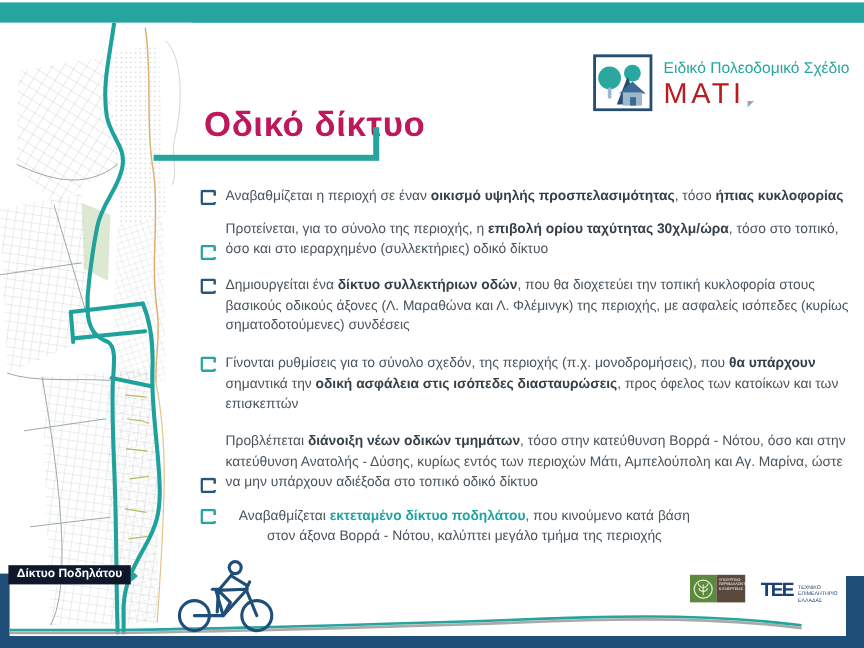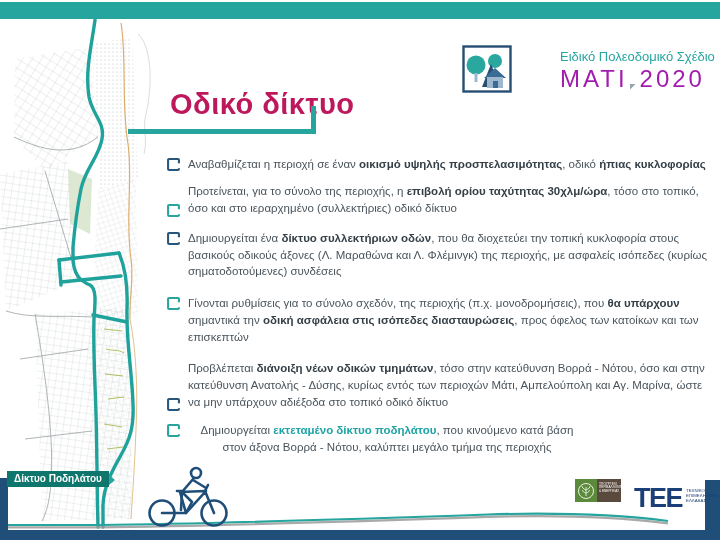--- a/index.html
+++ b/index.html
@@ -5,34 +5,34 @@
   html,body{margin:0;padding:0;background:#e8e8e8;}
   .slide{position:relative;width:720px;height:540px;background:#ffffff;overflow:hidden;
          font-family:"Liberation Sans",sans-serif;margin:0 auto;}
   
   .top-bar{position:absolute;left:0;top:2px;width:720px;height:17px;background:#26a49e;}
   .bottom-bar{position:absolute;left:0;top:530px;width:720px;height:10px;background:#1f4e79;}
   .corner-left{position:absolute;left:0;top:478px;width:8px;height:62px;background:#1f4e79;}
   .corner-right{position:absolute;left:705px;top:480px;width:15px;height:60px;background:#1f4e79;}
   
   .map-wrap{position:absolute;left:0;top:19px;width:160px;height:511px;background:#fff;}
-  .map-badge{position:absolute;left:7px;top:471px;background:#0f766e;color:#fff;
+  .map-badge{position:absolute;left:7px;top:471px;background:#0f172a;color:#fff;
              font-size:10px;font-weight:bold;padding:2px 7px 3px 7px;z-index:6;white-space:nowrap;}
   .map-badge::after{content:"";position:absolute;right:-6px;top:4px;width:0;height:0;
              border-top:5px solid transparent;border-bottom:5px solid transparent;border-left:6px solid #26a49e;}
   
   .page-title{position:absolute;left:170px;top:88px;font-size:29px;font-weight:bold;
               color:#be185d;z-index:4;letter-spacing:0.5px;}
   .title-underline{position:absolute;left:128px;top:129px;width:188px;height:5px;background:#26a49e;z-index:5;}
   .title-underline-v{position:absolute;left:311px;top:106px;width:5px;height:24px;background:#26a49e;z-index:5;}
   
-  .hdr-logo{position:absolute;left:462px;top:45px;display:flex;align-items:flex-end;z-index:4;gap:39px;}
+  .hdr-logo{position:absolute;left:494px;top:45px;display:flex;align-items:flex-end;z-index:4;}
   .hdr-logo-text{margin-left:9px;}
   .hdr-sub{color:#27a5a0;font-size:13px;margin-top:3px;white-space:nowrap;}
-  .hdr-main{color:#a21caf;font-size:24px;letter-spacing:3px;margin-top:1px;display:flex;align-items:flex-end;}
+  .hdr-main{color:#b91c1c;font-size:24px;letter-spacing:3px;margin-top:1px;display:flex;align-items:flex-end;}
   .comma-mark{display:inline-block;width:6px;height:6px;background:#9aa4ab;margin:0 4px 3px 2px;
               clip-path:polygon(0 0,100% 0,0 100%);}
   
   .bullets{position:absolute;left:167px;top:156px;width:550px;list-style:none;margin:0;padding:0;z-index:3;}
   .bullets li{display:flex;align-items:flex-start;margin-bottom:10px;}
   .bullets li .bicon{flex-shrink:0;margin:2px 8px 0 0;}
   .bullets li .text{font-size:11.5px;line-height:1.47;color:#4a545c;}
   .bullets li .text .b{font-weight:bold;color:#343f47;}
   .bullets li:nth-child(2){margin-bottom:13px;align-items:flex-end;}
   .bullets li:nth-child(3){margin-bottom:15px;}
@@ -44,21 +44,21 @@
   
   .wave{position:absolute;left:8px;top:508px;z-index:2;}
   .cyclist{position:absolute;left:146px;top:466px;z-index:3;}
   
   .ministry{position:absolute;left:575px;top:479px;display:flex;z-index:4;}
   .min-green{width:22px;height:23px;background:#5c8a3d;display:flex;align-items:center;justify-content:center;}
   .min-brown{width:24px;height:23px;background:#594a3d;overflow:hidden;padding:3px 0 0 2px;box-sizing:border-box;}
   .tiny-lines{font-size:7px;line-height:1.15;color:#fff;transform:scale(.45);transform-origin:left top;
               width:220%;white-space:nowrap;}
   .tee{position:absolute;left:634px;top:486px;display:flex;align-items:flex-start;z-index:4;}
-  .tee-mono{font-size:27px;font-weight:bold;color:#1b3f77;letter-spacing:-1.5px;line-height:0.9;}
+  .tee-mono{font-size:16px;font-weight:bold;color:#1b3f77;letter-spacing:-1.5px;line-height:0.9;}
   .tee-lines{font-size:7px;line-height:1.2;color:#1b3f77;transform:scale(.62);transform-origin:left top;
              margin-left:4px;margin-top:2px;white-space:nowrap;width:160%;}
 </style>
 </head>
 <body>
 
 <div class="slide">
 
   <div class="top-bar"></div>
 
@@ -139,31 +139,30 @@
       <polygon points="20,42 29,19 38,42" fill="#254e72"></polygon>
       <polygon points="22,33 33,23 44,33" fill="#3a6b94"></polygon>
       <rect x="25" y="32" width="16" height="11" fill="#9db8cc"></rect>
       <rect x="31" y="36" width="5" height="7" fill="#3a6b94"></rect>
     </svg>
     <div class="hdr-logo-text">
       <div class="hdr-sub">Ειδικό Πολεοδομικό Σχέδιο</div>
       <div class="hdr-main">
         <span>MATI</span>
         <span class="comma-mark"></span>
-        <span>2020</span>
       </div>
     </div>
   </div>
 
   <ul class="bullets" id="bullets-list">
       <li>
       <svg class="bicon" width="13" height="13" viewBox="0 0 12 12">
         <path d="M11,3.8 V1.9 Q11,1 10.1,1 H1.9 Q1,1 1,1.9 V10.1 Q1,11 1.9,11 H10.1 Q11,11 11,10.4" fill="none" stroke-width="1.9" stroke-linecap="square"></path>
       </svg>
-      <div class="text"><span>Αναβαθμίζεται η περιοχή σε έναν </span><span class="b">οικισμό υψηλής προσπελασιμότητας</span><span>, οδικό </span><span class="b">ήπιας κυκλοφορίας</span></div>
+      <div class="text"><span>Αναβαθμίζεται η περιοχή σε έναν </span><span class="b">οικισμό υψηλής προσπελασιμότητας</span><span>, τόσο </span><span class="b">ήπιας κυκλοφορίας</span></div>
     </li>
       <li>
       <svg class="bicon" width="13" height="13" viewBox="0 0 12 12">
         <path d="M11,3.8 V1.9 Q11,1 10.1,1 H1.9 Q1,1 1,1.9 V10.1 Q1,11 1.9,11 H10.1 Q11,11 11,10.4" fill="none" stroke-width="1.9" stroke-linecap="square"></path>
       </svg>
       <div class="text"><span>Προτείνεται, για το σύνολο της περιοχής, η </span><span class="b">επιβολή ορίου ταχύτητας 30χλμ/ώρα</span><span>, τόσο στο τοπικό, όσο και στο ιεραρχημένο (συλλεκτήριες) οδικό δίκτυο</span></div>
     </li>
       <li>
       <svg class="bicon" width="13" height="13" viewBox="0 0 12 12">
         <path d="M11,3.8 V1.9 Q11,1 10.1,1 H1.9 Q1,1 1,1.9 V10.1 Q1,11 1.9,11 H10.1 Q11,11 11,10.4" fill="none" stroke-width="1.9" stroke-linecap="square"></path>
@@ -179,21 +178,21 @@
       <li>
       <svg class="bicon" width="13" height="13" viewBox="0 0 12 12">
         <path d="M11,3.8 V1.9 Q11,1 10.1,1 H1.9 Q1,1 1,1.9 V10.1 Q1,11 1.9,11 H10.1 Q11,11 11,10.4" fill="none" stroke-width="1.9" stroke-linecap="square"></path>
       </svg>
       <div class="text"><span>Προβλέπεται </span><span class="b">διάνοιξη νέων οδικών τμημάτων</span><span>, τόσο στην κατεύθυνση Βορρά - Νότου, όσο και στην κατεύθυνση Ανατολής - Δύσης, κυρίως εντός των περιοχών Μάτι, Αμπελούπολη και Αγ. Μαρίνα, ώστε να μην υπάρχουν αδιέξοδα στο τοπικό οδικό δίκτυο</span></div>
     </li>
       <li>
       <svg class="bicon" width="13" height="13" viewBox="0 0 12 12">
         <path d="M11,3.8 V1.9 Q11,1 10.1,1 H1.9 Q1,1 1,1.9 V10.1 Q1,11 1.9,11 H10.1 Q11,11 11,10.4" fill="none" stroke-width="1.9" stroke-linecap="square"></path>
       </svg>
-      <div class="text"><span>Δημιουργείται </span><span class="b" style="color: rgb(31, 163, 163);">εκτεταμένο δίκτυο ποδηλάτου</span><span>, που κινούμενο κατά βάση στον άξονα Βορρά - Νότου, καλύπτει μεγάλο τμήμα της περιοχής</span></div>
+      <div class="text"><span>Αναβαθμίζεται </span><span class="b" style="color: rgb(31, 163, 163);">εκτεταμένο δίκτυο ποδηλάτου</span><span>, που κινούμενο κατά βάση στον άξονα Βορρά - Νότου, καλύπτει μεγάλο τμήμα της περιοχής</span></div>
     </li>
     </ul>
 
   <svg class="cyclist" width="88" height="62" viewBox="0 0 88 62">
     <g stroke="#1f4e79" stroke-width="2.6" fill="none" stroke-linecap="round" stroke-linejoin="round">
       <circle cx="16" cy="47" r="12.5"></circle>
       <circle cx="68" cy="47" r="12.5"></circle>
       <path d="M16,47 L40,47 L34,26 M40,47 L60,25 M34,26 L59,25 L68,47"></path>
       <path d="M31,25 L38,25"></path>
       <path d="M59,25 L62,19"></path>

